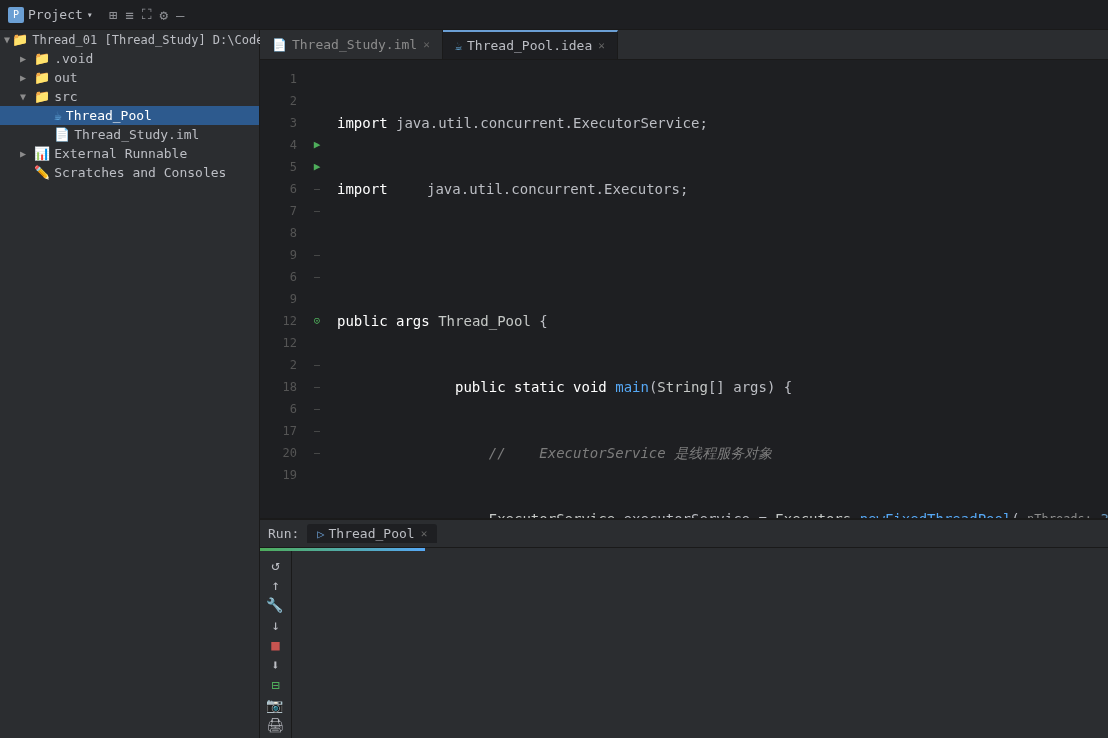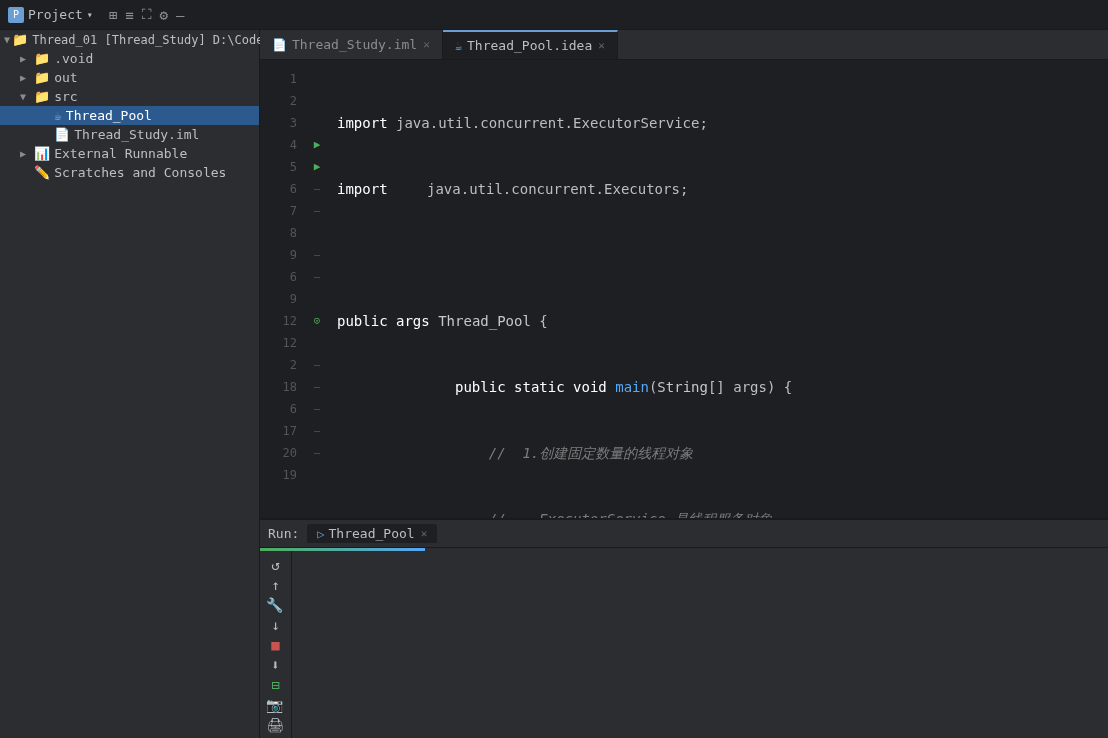--- a/index.html
+++ b/index.html
@@ -295,23 +295,20 @@
           <span class="kw">import</span>&nbsp;<span style="color:#bcbec4;margin-left:31px;">java.util.concurrent.Executors;</span>
         </div>
         <div class="code-line">&nbsp;</div>
         <div class="code-line">
           <span class="kw">public</span>&nbsp;<span class="kw">args</span>&nbsp;<span style="color:#c5c8c6;">Thread_Pool</span>&nbsp;<span style="color:#bcbec4;">{</span>
         </div>
         <div class="code-line">
           &nbsp;&nbsp;&nbsp;&nbsp;<span class="kw">public</span>&nbsp;<span class="kw">static</span>&nbsp;<span class="kw">void</span>&nbsp;<span style="color:#56a8f5;">main</span><span style="color:#bcbec4;">(</span><span style="color:#c5c8c6;">String</span><span style="color:#bcbec4;">[]</span>&nbsp;<span style="color:#bcbec4;">args</span><span style="color:#bcbec4;">)</span>&nbsp;<span style="color:#bcbec4;">{</span>
         </div>
         <div class="code-line">
-          &nbsp;&nbsp;&nbsp;&nbsp;&nbsp;&nbsp;&nbsp;&nbsp;<span class="comment">//  1.创建固定数量的线程对象</span>
-        </div>
-        <div class="code-line">
           &nbsp;&nbsp;&nbsp;&nbsp;&nbsp;&nbsp;&nbsp;&nbsp;<span class="comment">//    ExecutorService 是线程服务对象</span>
         </div>
         <div class="code-line">
           &nbsp;&nbsp;&nbsp;&nbsp;&nbsp;&nbsp;&nbsp;&nbsp;<span style="color:#c5c8c6;">ExecutorService</span>&nbsp;<span style="color:#bcbec4;">executorService</span>&nbsp;<span style="color:#bcbec4;">=</span>&nbsp;<span style="color:#c5c8c6;">Executors</span><span style="color:#bcbec4;">.</span><span style="color:#56a8f5;">newFixedThreadPool</span><span style="color:#bcbec4;">(</span><span style="color:#8c8c8c; font-size:12px;"> nThreads:</span>&nbsp;<span style="color:#6897bb;">3</span>
         </div>
         <div class="code-line">
           &nbsp;&nbsp;&nbsp;&nbsp;&nbsp;&nbsp;&nbsp;&nbsp;<span class="kw">for</span>&nbsp;<span style="color:#bcbec4;">(</span><span class="kw">int</span>&nbsp;<span style="color:#bcbec4;">i</span><span style="color:#bcbec4;">=</span>&nbsp;<span style="color:#6897bb;">0</span>&nbsp;<span style="color:#bcbec4;">;</span><span style="color:#bcbec4;">i</span><span style="color:#bcbec4;">&lt;</span><span style="color:#6897bb;">5</span><span style="color:#bcbec4;">;</span><span style="color:#bcbec4;">i++</span><span style="color:#bcbec4;">)</span><span style="color:#bcbec4;">{</span>
         </div>
         <div class="code-line">
           &nbsp;&nbsp;&nbsp;&nbsp;&nbsp;&nbsp;&nbsp;&nbsp;&nbsp;&nbsp;&nbsp;&nbsp;<span style="color:#bcbec4;">executorService</span><span style="color:#bcbec4;">.</span><span style="color:#56a8f5;">submit</span><span style="color:#bcbec4;">(</span><span class="kw">new</span>&nbsp;<span style="color:#c5c8c6;">Runnable</span><span style="color:#bcbec4;">() {</span>

